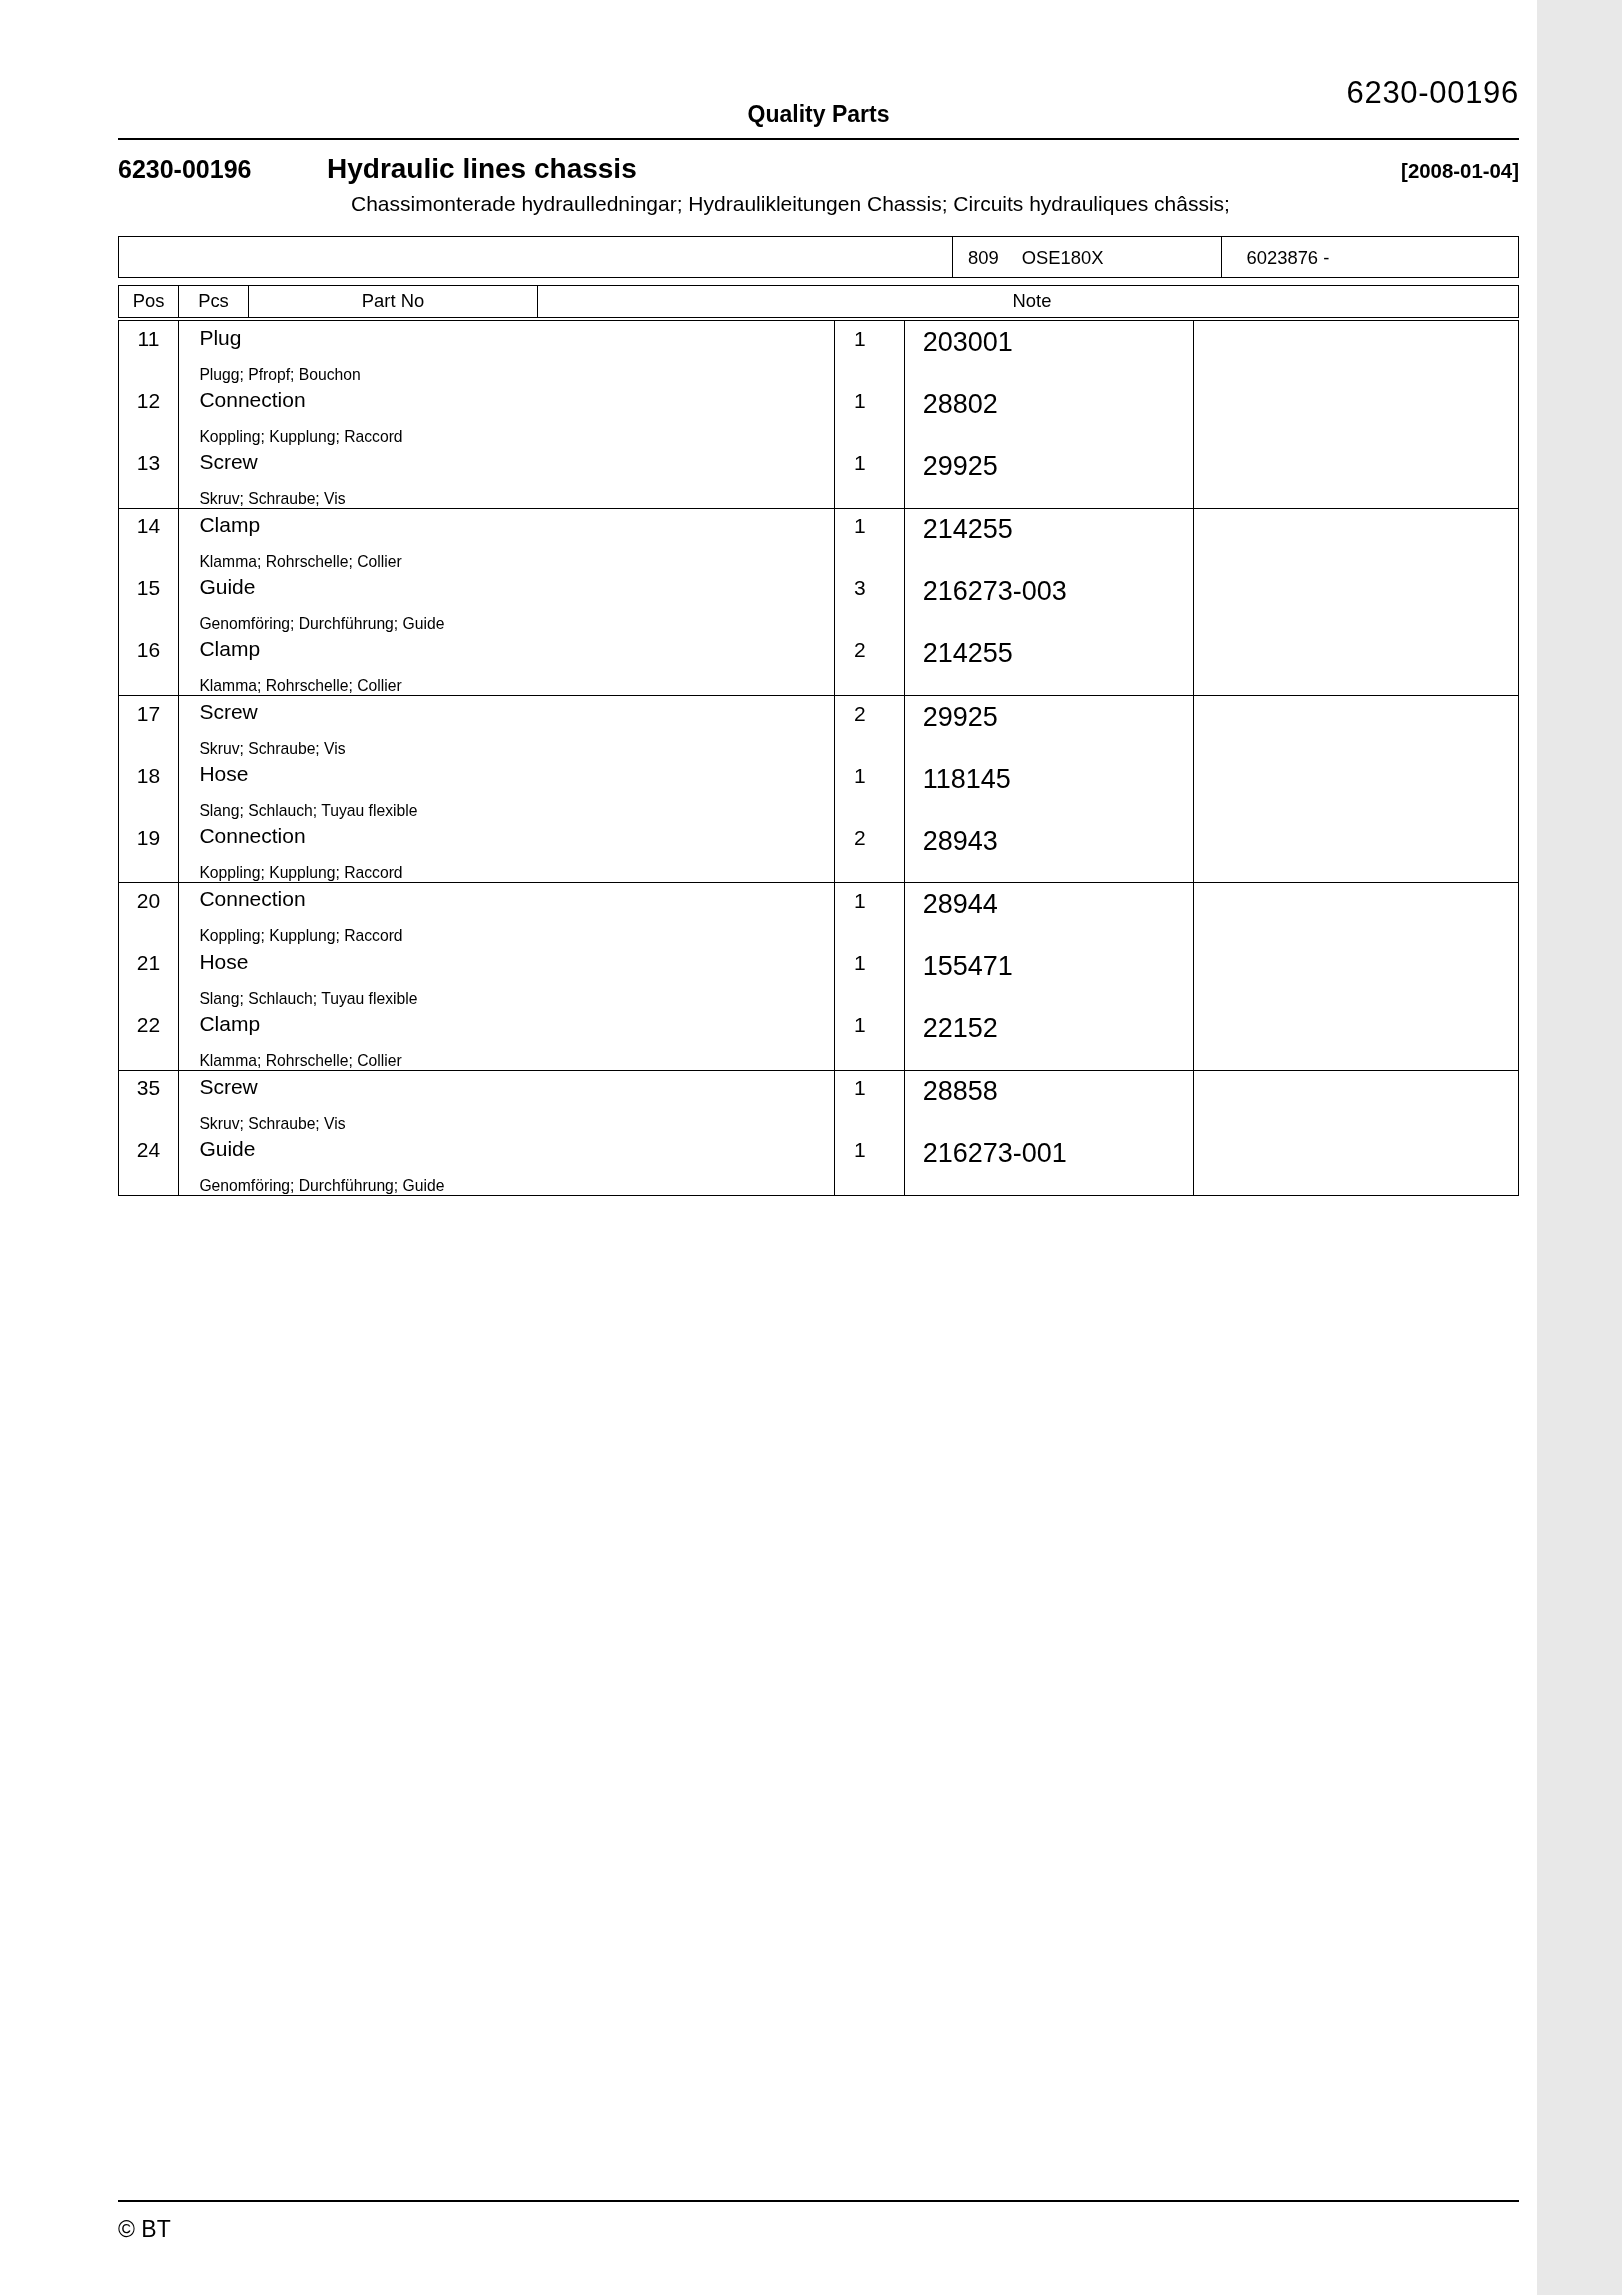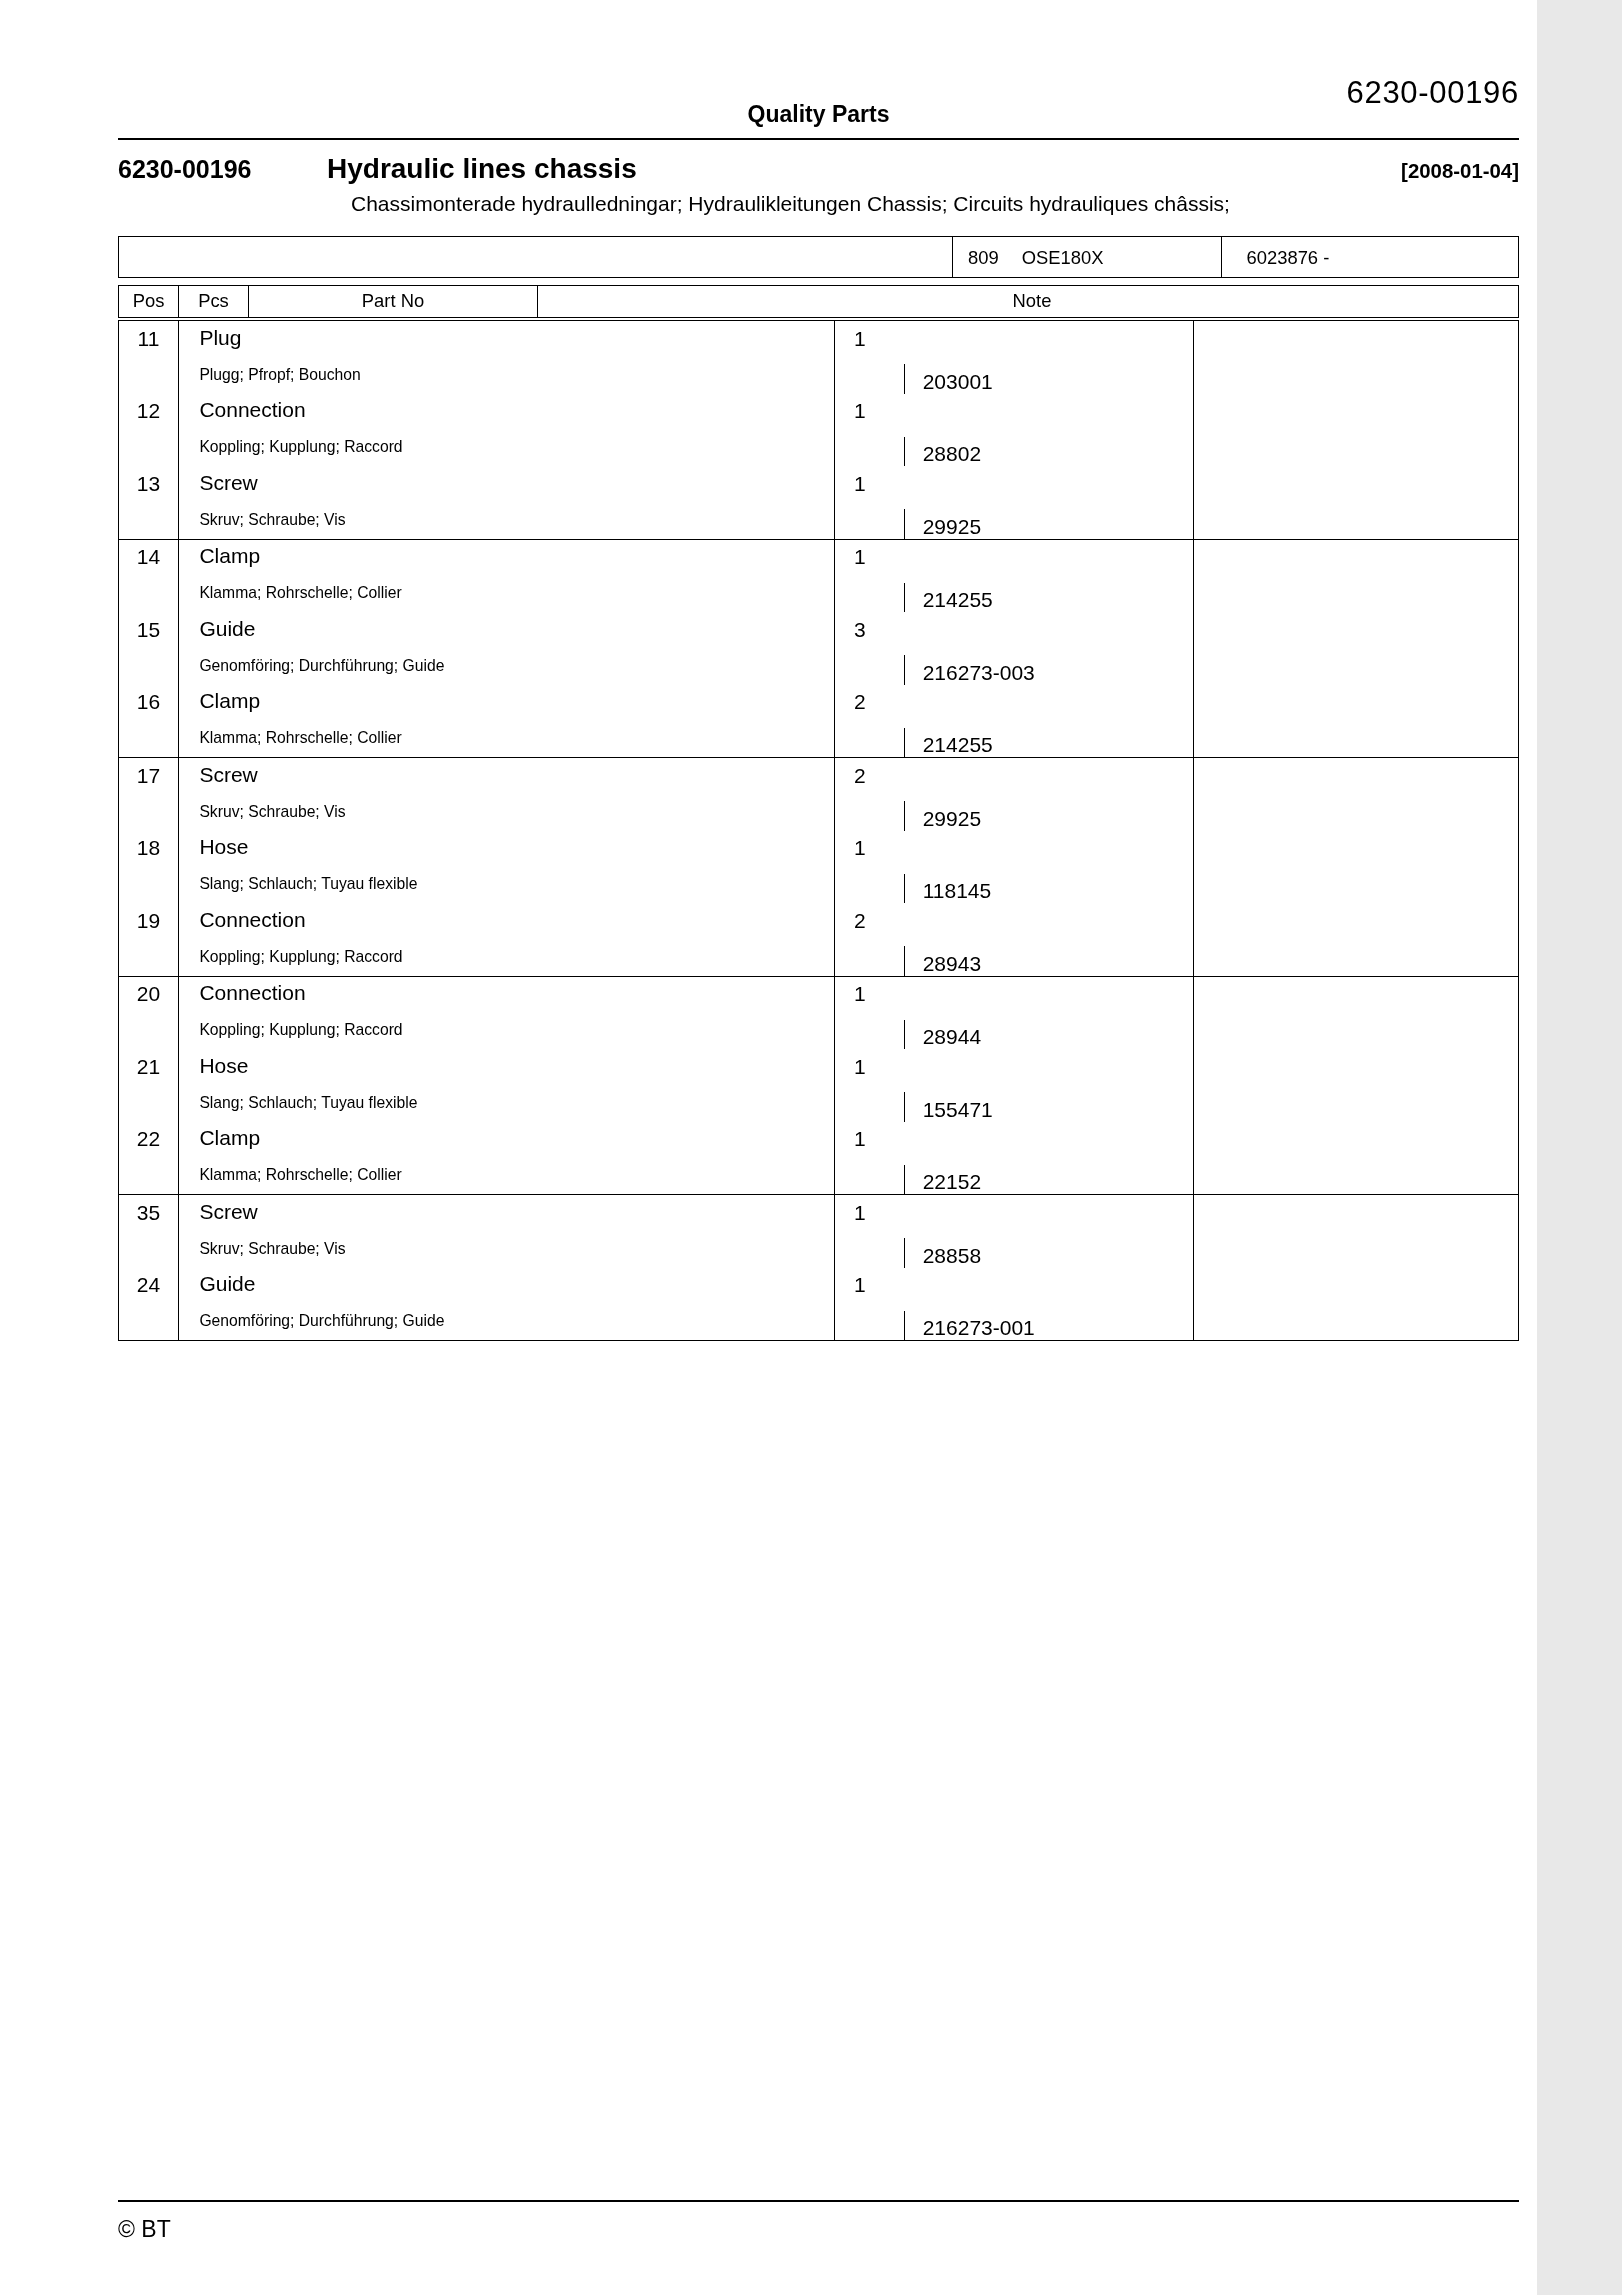--- a/index.html
+++ b/index.html
@@ -121,21 +121,21 @@
   .trow.group-start { border-top: 1.4px solid #000; }
   .trow .c-pos {
     font-size: 21px;
     text-align: center;
     padding-top: 5.5px;
   }
   .trow .c-desc { padding: 4.1px 0 0 20.4px; }
   .desc-main { display: block; font-size: 21px; }
   .desc-sub  { display: block; font-size: 15.7px; margin-top: 16px; }
   .trow .c-pcs    { font-size: 21px; padding: 5.5px 0 0 19px; }
-  .trow .c-partno { font-size: 21px; padding: 5.5px 0 0 17.7px; margin-top: 43px; }
+  .trow .c-partno { font-size: 27px; padding: 5.5px 0 0 17.7px; }
   .trow .c-note   { font-size: 21px; }
   
   .footer-rule {
     position: absolute;
     top: 2200px;
     left: 0;
     width: 100%;
     height: 2px;
     background: #000;
   }

